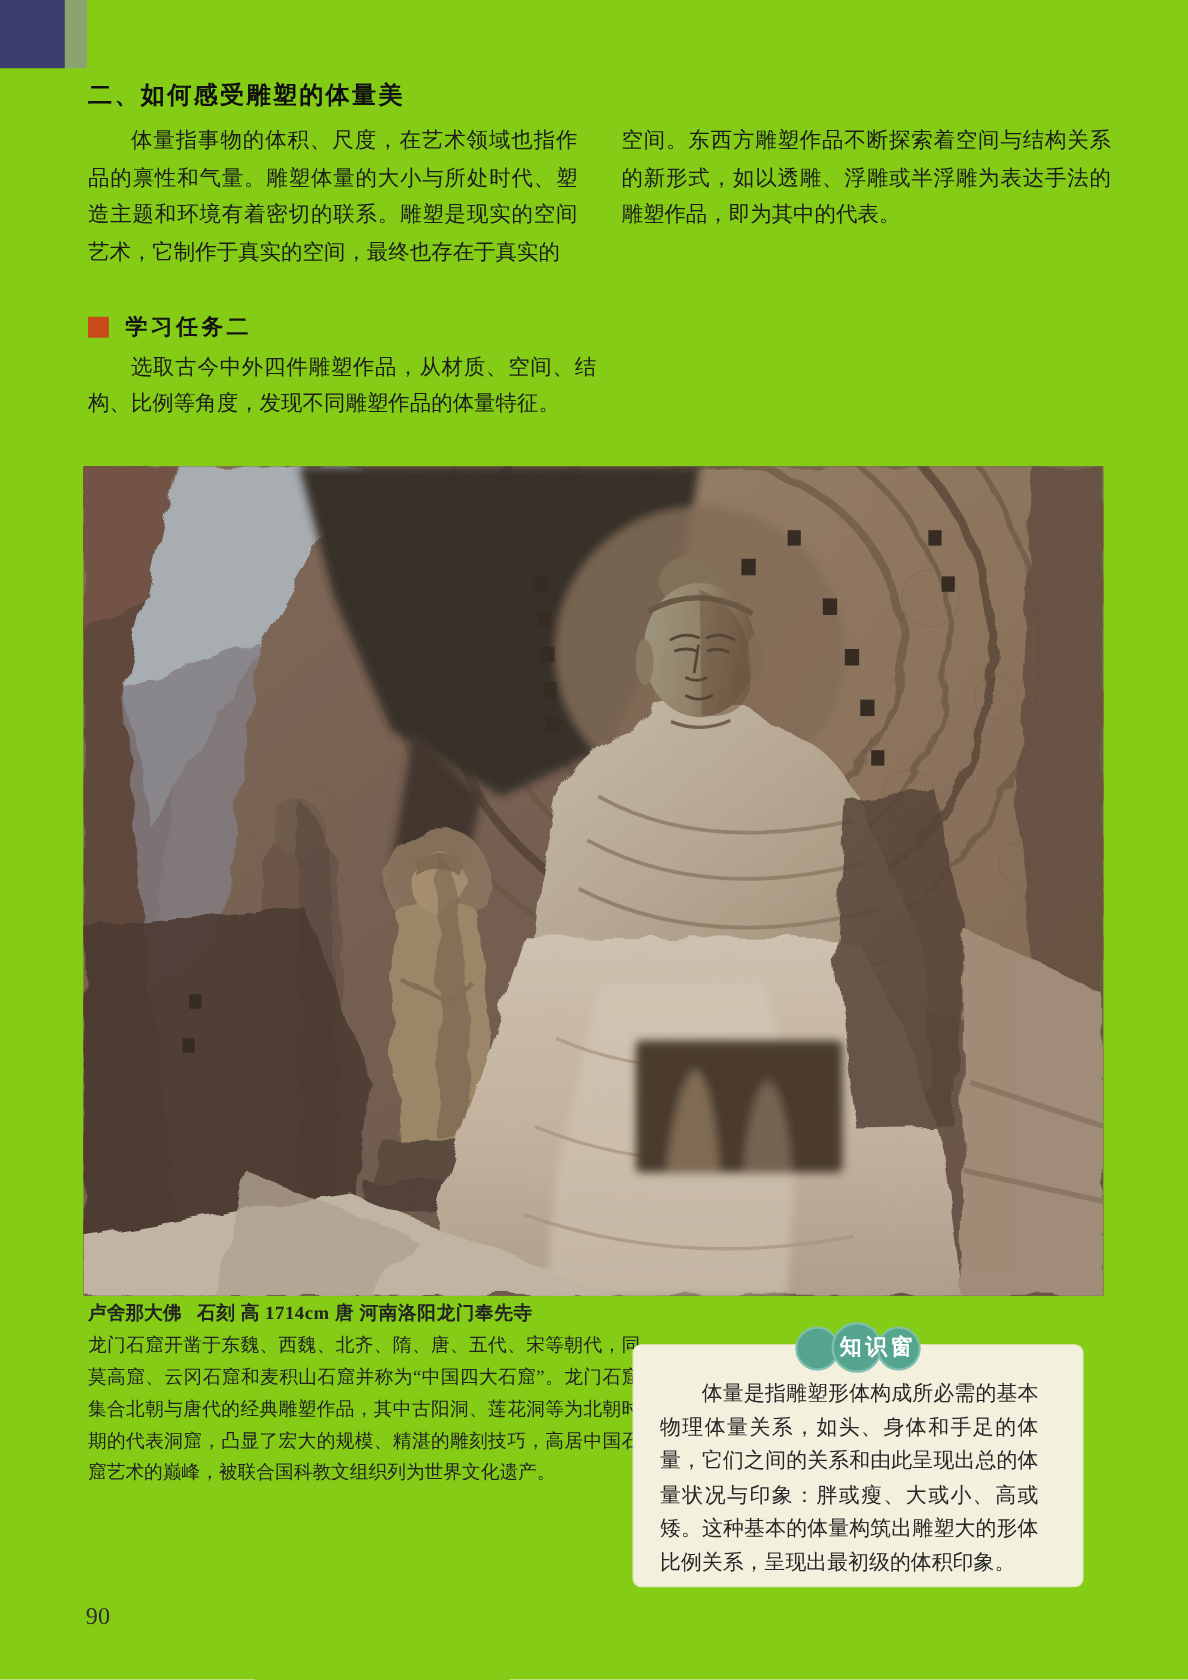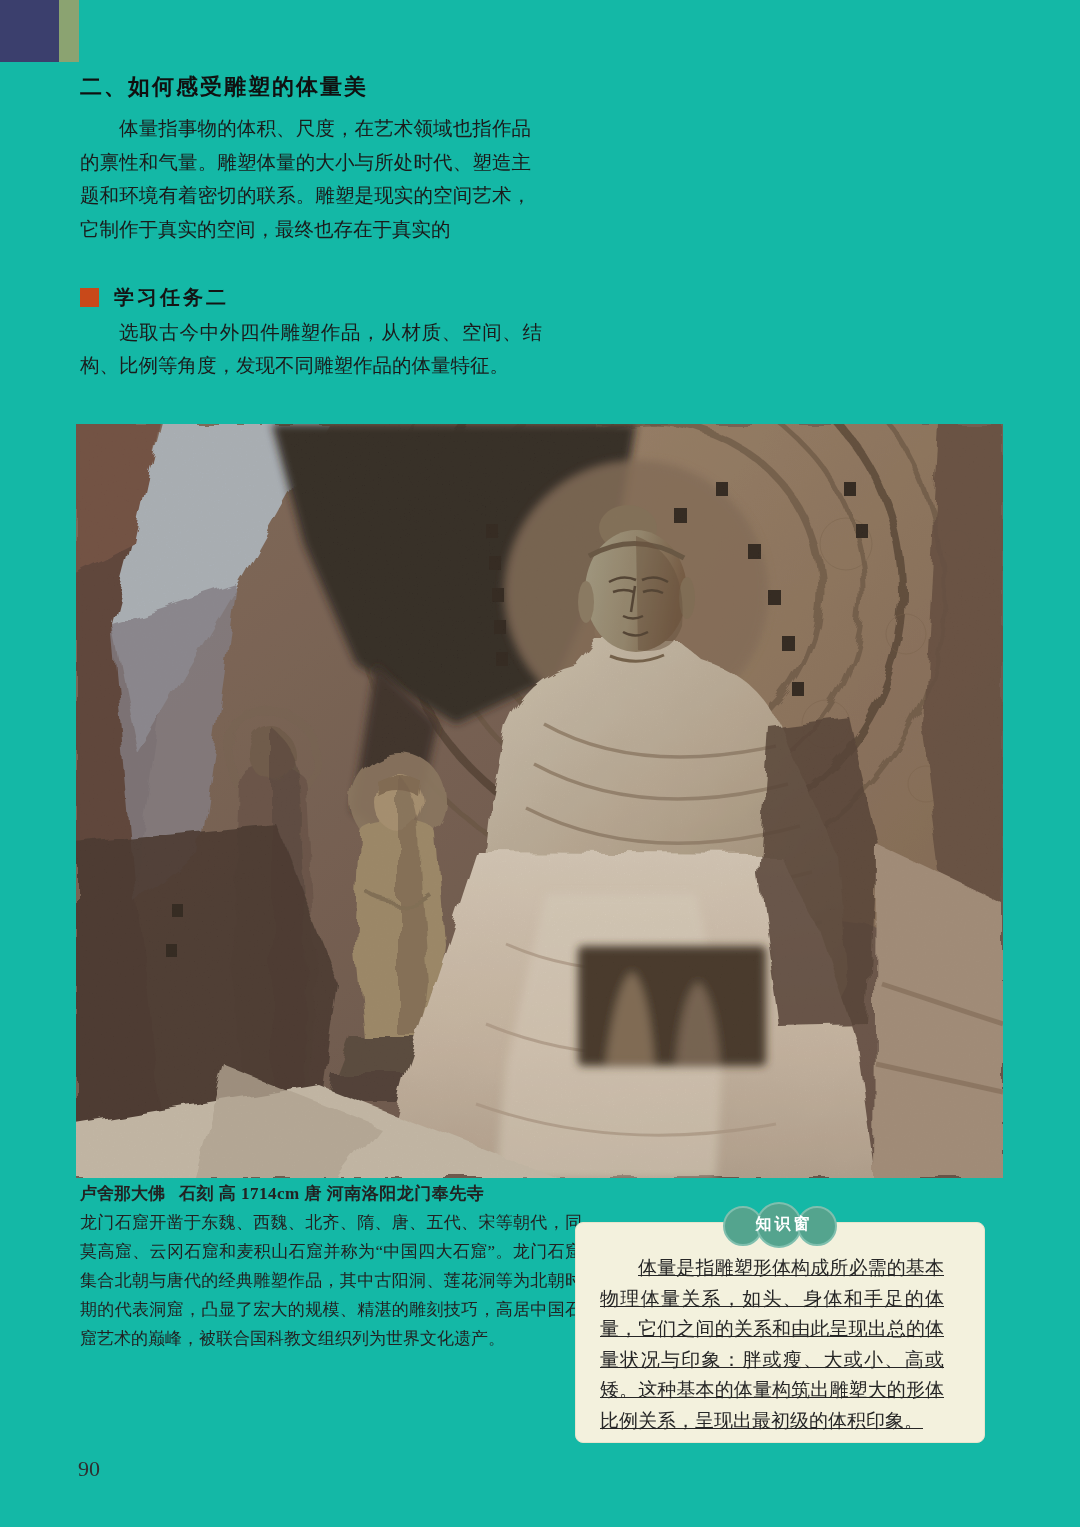--- a/index.html
+++ b/index.html
@@ -1,19 +1,19 @@
 <!DOCTYPE html>
 <html><head>
 <meta charset="utf-8">
 <style>
   html,body{margin:0;padding:0;background:#ffffff;}
   .page{
     position:relative;
     width:1080px;height:1527px;
-    background:#14b8a6;
+    background:#84cc16;
     font-family:"Liberation Serif", serif;
     color:#1c1c1c;
     overflow:hidden;
   }
   
   .corner-navy{position:absolute;left:0;top:0;width:59px;height:62px;}
   .corner-green{position:absolute;left:59px;top:0;width:20px;height:62px;}
 
   
   .sec-heading{
@@ -44,21 +44,21 @@
   .task-marker{width:19px;height:19px;display:inline-block;}
   .task-title{
     font-family:Liberation Mono, monospace;
     font-size:20px;font-weight:700;letter-spacing:3px;color:#141414;
   }
   .task-text{
     position:absolute;left:80px;top:318px;width:462px;
     font-size:19.5px;line-height:33px;text-align:justify;
     text-indent:2em;color:#1b1b1b;
   }
-  .task-text p{margin:0;font-family:Liberation Mono, monospace;}
+  .task-text p{margin:0;}
 
   
   .figure{
     position:absolute;left:76px;top:424px;width:927px;height:754px;
     background:#6b5446;
   }
   .figure svg{display:block;width:100%;height:100%;}
 
   
   .caption{
@@ -83,49 +83,52 @@
     width:114px;height:44px;
   }
   .kb-label .c{
     position:absolute;border-radius:50%;
     background:#54a48e;border:2px solid #7fbfae;box-sizing:border-box;
   }
   .kb-label .c1{left:0;top:4px;width:40px;height:40px;}
   .kb-label .c2{left:33px;top:0;width:46px;height:46px;}
   .kb-label .c3{left:74px;top:4px;width:40px;height:40px;}
   .kb-label .kb-label-text{
-    position:absolute;left:4px;top:0;width:100%;height:100%;
+    position:absolute;left:18px;top:0;width:100%;height:100%;
     display:flex;align-items:center;justify-content:center;
     font-family:Liberation Sans, sans-serif;
-    font-size:16px;font-weight:700;color:#ffffff;letter-spacing:3px;
+    font-size:20px;font-weight:700;color:#ffffff;letter-spacing:3px;
   }
   .kb-text{
     padding:30px 40px 0 24px;
     font-size:19px;line-height:30.5px;text-align:justify;
-    text-indent:2em;color:#262626;text-decoration:underline;
+    text-indent:2em;color:#262626;
   }
 
   .page-num{
     position:absolute;left:78px;top:1456px;
     font-size:22px;color:#2f2f2f;
   }
 </style>
 </head>
 <body>
 
 <div class="page">
 
   <div class="corner-navy" style="background:#3b3f6d;"></div>
   <div class="corner-green" style="background:#8ba371;"></div>
 
   <div class="sec-heading">二、如何感受雕塑的体量美</div>
 
   <div class="columns">
     <div class="col first">
       <p>体量指事物的体积、尺度，在艺术领域也指作品的禀性和气量。雕塑体量的大小与所处时代、塑造主题和环境有着密切的联系。雕塑是现实的空间艺术，它制作于真实的空间，最终也存在于真实的</p>
+    </div>
+    <div class="col">
+      <p>空间。东西方雕塑作品不断探索着空间与结构关系的新形式，如以透雕、浮雕或半浮雕为表达手法的雕塑作品，即为其中的代表。</p>
     </div>
   </div>
 
   <div class="task-head">
     <span class="task-marker" style="background:#c8491a;"></span>
     <span class="task-title">学习任务二</span>
   </div>
   <div class="task-text">
     <p>选取古今中外四件雕塑作品，从材质、空间、结构、比例等角度，发现不同雕塑作品的体量特征。</p>
   </div>

